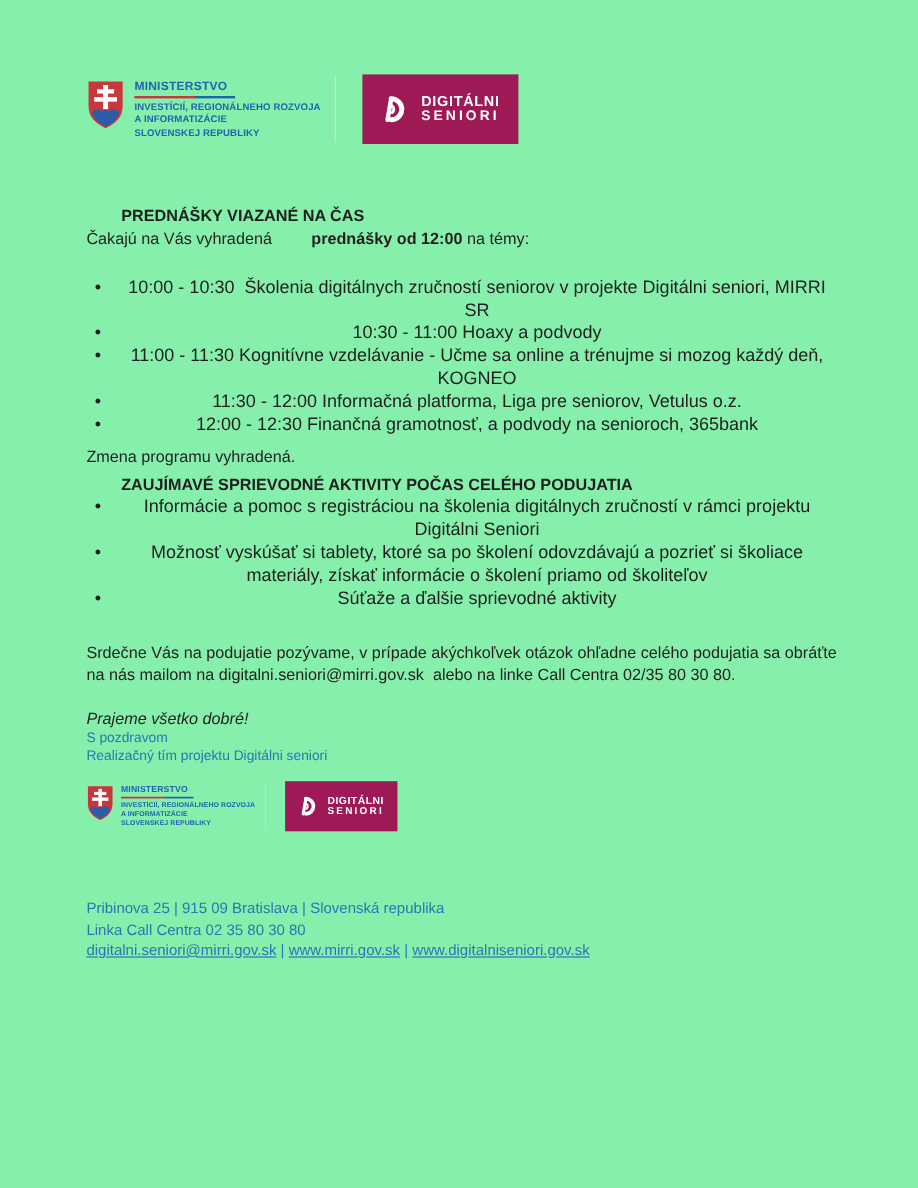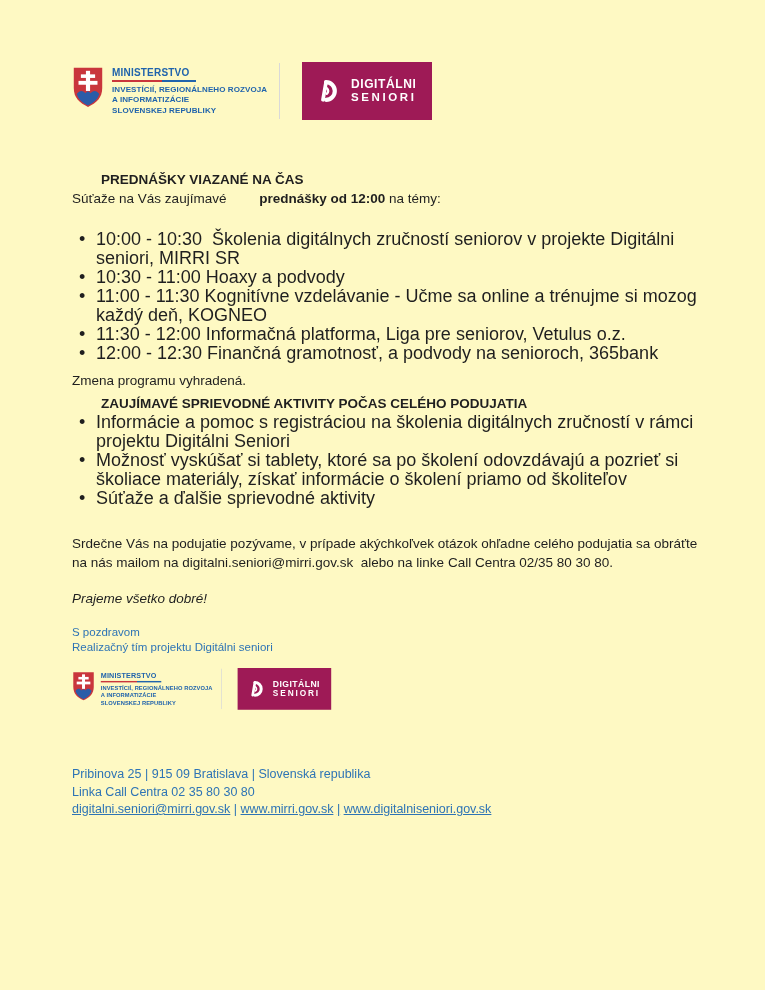--- a/index.html
+++ b/index.html
@@ -3,21 +3,21 @@
 <meta charset="utf-8">
 <style>
   * { margin:0; padding:0; box-sizing:border-box; }
   html,body { background:#ffffff; }
   body {
     width:765px; height:990px;
     font-family:"Liberation Sans", sans-serif;
     color:#1f1f1f;
     overflow:hidden;
   }
-  .page { width:765px; height:990px; padding:62px 66px 0 72px; background:#fef9c3; }
+  .page { width:765px; height:990px; padding:62px 66px 0 72px; background:#86efac; }
 
   
   .logos { display:flex; align-items:center; height:58px; }
   .ministry { display:flex; align-items:flex-start; gap:8px; }
   .crest svg { width:32px; height:44px; display:block; }
   .ministry-text { padding-top:1px; }
   .m-title { font-size:10px; font-weight:700; color:#2164ac; letter-spacing:.2px; line-height:12px; }
   .m-underline { width:84px; height:2px; margin:1px 0 3px;
                  background:linear-gradient(to right,#c9363c 0 60%,#2164ac 60% 100%); }
   .m-line { font-size:8px; font-weight:700; color:#2164ac; line-height:10.5px; letter-spacing:.1px; }
@@ -30,28 +30,28 @@
 
   
   .logos-small-wrap { margin-top:13px; height:46px; overflow:visible; }
   .logos-scale { transform:scale(0.72); transform-origin:0 0; width:430px; }
 
   
   .t  { font-size:13.5px; line-height:19px; white-space:pre-wrap; }
   .hd { font-weight:700;padding-left:29px; }
   .sec1-hd { margin-top:50px; }
   .bullets { list-style:none; }
-  .bullets li { position:relative; padding-left:24px; font-size:18px; line-height:19px; white-space:pre-wrap; }
+  .bullets li { position:relative; padding-left:24px; font-size:15px; line-height:19px; white-space:pre-wrap;text-align:center; }
   .bullets li::before { content:"\2022"; position:absolute; left:7px; top:0; }
   .list1 { margin-top:22px; }
   .note { margin-top:8px; }
   .sec2-hd { margin-top:4px; }
   .closing { margin-top:26px; }
   .farewell { margin-top:17px;font-style:italic; }
-  .signoff { margin-top:17px; color:#2e74b5; font-size:11.5px; line-height:15px; }
+  .signoff { color:#2e74b5; font-size:11.5px; line-height:15px; }
 
   
   .footer { margin-top:52px; color:#2e74b5; font-size:12.5px; line-height:17.5px; }
   .footer a { color:#2e74b5; text-decoration:underline; cursor:pointer; }
   .sep { text-decoration:none; }
   .sep-u { text-decoration:underline; }
 </style>
 </head>
 <body>
 
@@ -89,21 +89,21 @@
       </span>
       <div>
         <div class="ds-w1">DIGITÁLNI</div>
         <div class="ds-w2">SENIORI</div>
       </div>
     </div>
   </header>
 
   <main>
     <p class="t hd sec1-hd">PREDNÁŠKY VIAZANÉ NA ČAS</p>
-    <p class="t"><span>Súťaže na Vás zaujímavé </span><span class="hd">prednášky od 12:00</span><span> na témy:</span></p>
+    <p class="t"><span>Čakajú na Vás vyhradená </span><span class="hd">prednášky od 12:00</span><span> na témy:</span></p>
 
     <ul class="bullets list1">
       <li>10:00 - 10:30  Školenia digitálnych zručností seniorov v projekte Digitálni seniori, MIRRI SR</li>
       <li>10:30 - 11:00 Hoaxy a podvody</li>
       <li>11:00 - 11:30 Kognitívne vzdelávanie - Učme sa online a trénujme si mozog každý deň, KOGNEO</li>
       <li>11:30 - 12:00 Informačná platforma, Liga pre seniorov, Vetulus o.z.</li>
       <li>12:00 - 12:30 Finančná gramotnosť, a podvody na senioroch, 365bank</li>
     </ul>
 
     <p class="t note">Zmena programu vyhradená.</p>

